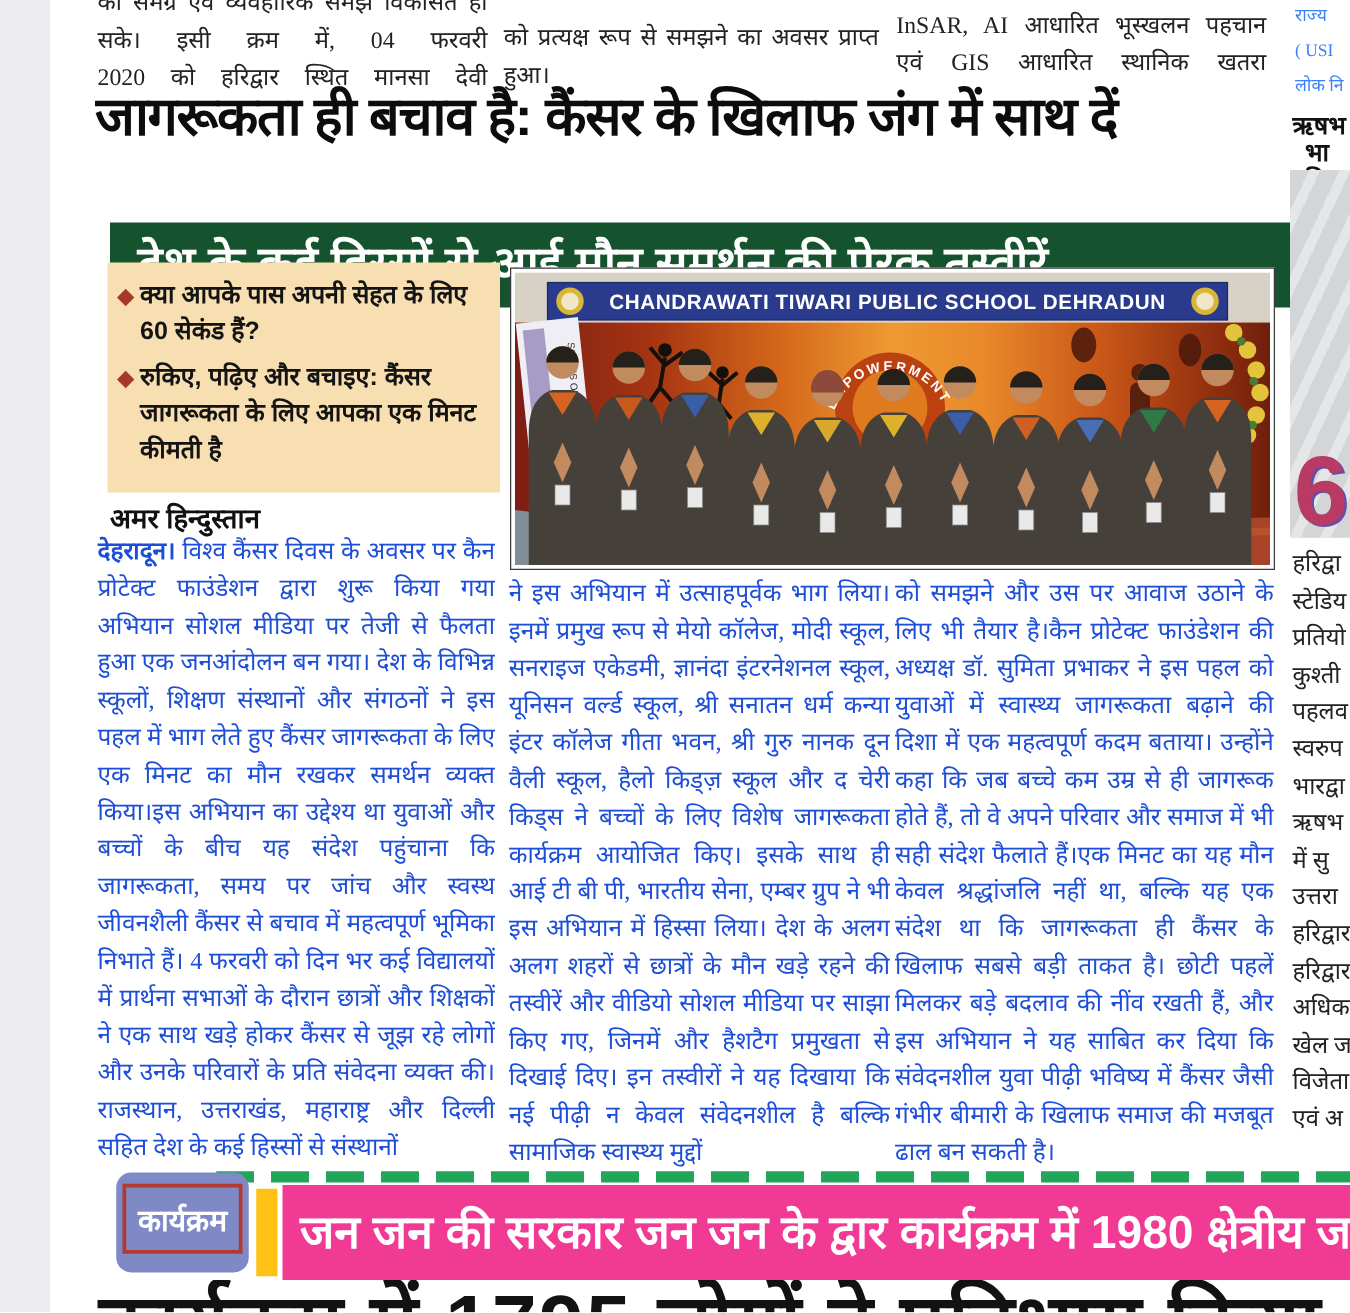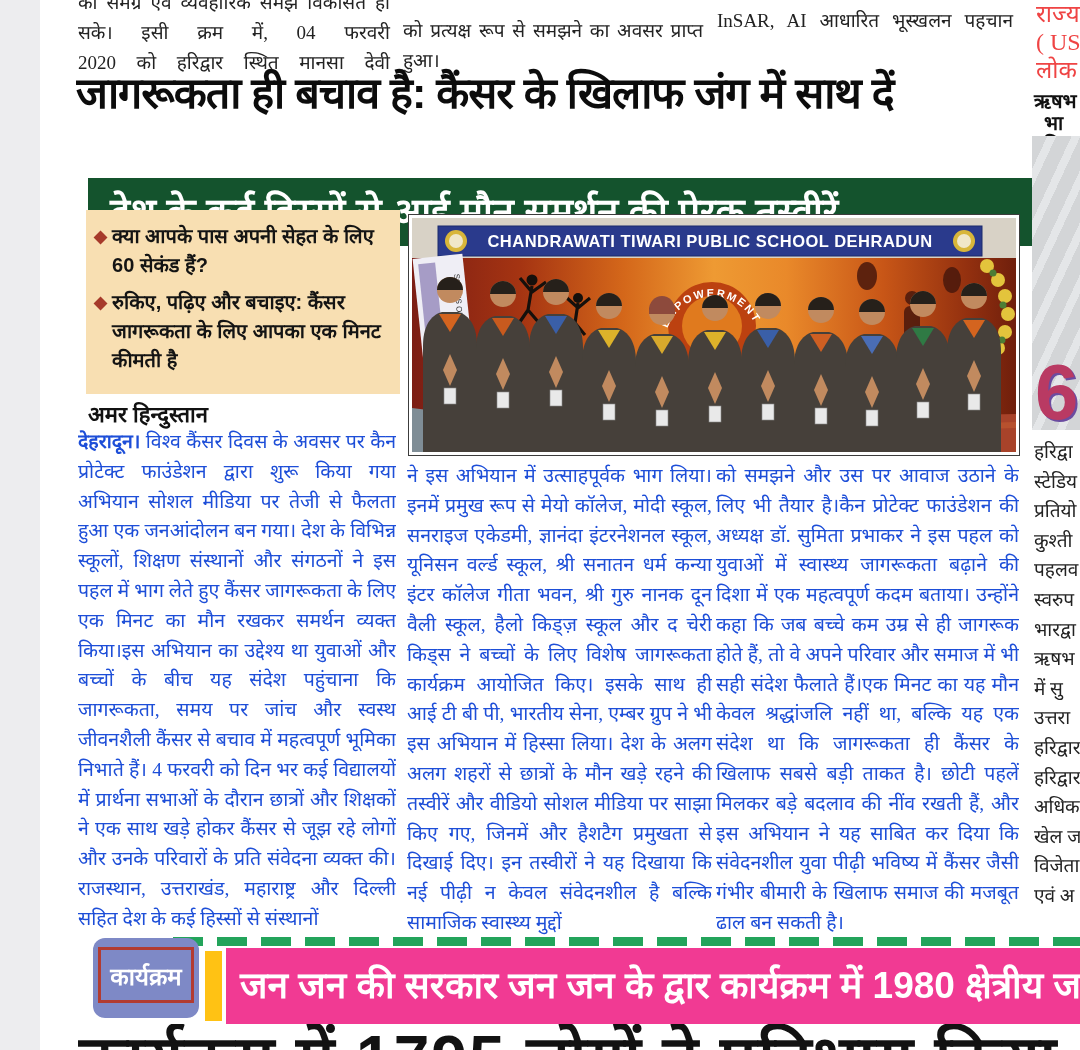--- a/index.html
+++ b/index.html
@@ -20,21 +20,21 @@
   .bullet-row{display:flex;gap:5px;font-family:"Liberation Sans",sans-serif;
      font-weight:700;font-size:20px;line-height:29px;color:#141414;}
   .bullet-row .dia{color:#a63a2a;font-size:17px;line-height:29px;}
   #byline{left:88px;top:398px;font-family:"Liberation Sans",sans-serif;font-weight:700;
      font-size:22px;color:#111;}
   .bodycol{font-size:19.5px;line-height:29.8px;text-align:justify;color:#1d4ed8;overflow:hidden;}
   .dateline{font-weight:700;}
   #photo-frame{left:408px;top:214px;width:612px;height:242px;border:1px solid #3c3c3c;
      background:#fff;padding:3px;box-sizing:border-box;}
   
-  .railtxt{font-size:24px;line-height:28px;color:#ef4444;white-space:nowrap;}
+  .railtxt{font-size:14px;line-height:28px;color:#3b82f6;white-space:nowrap;}
   .railbold{font-family:"Liberation Sans",sans-serif;font-weight:700;font-size:20px;
      line-height:22px;color:#111;white-space:nowrap;}
   #rail-image{left:1032px;top:136px;width:48px;height:294px;background:#d3d5d7;overflow:hidden;
      background-image:repeating-linear-gradient(115deg,#d3d5d7 0 14px,#e4e6e8 14px 22px);}
   #rail-image .num{position:absolute;left:3px;bottom:-8px;font-family:"Liberation Sans",sans-serif;
      font-weight:800;font-size:78px;color:#b93a63;text-shadow:2px 2px 0 #6b4ca0;}
   #rail-list{left:1034px;top:437px;width:60px;font-size:19px;line-height:29.6px;white-space:nowrap;color:#222;}
   
   #green-dashes{left:173px;top:937px;width:907px;height:9px;
      background:repeating-linear-gradient(90deg,#23a45b 0 30px,#ffffff 30px 44px);}
@@ -61,20 +61,21 @@
     <div class="jl">की समग्र एवं व्यवहारिक समझ विकसित हो</div>
     <div class="jl">सके। इसी क्रम में, 04 फरवरी</div>
     <div class="jl">2020 को हरिद्वार स्थित मानसा देवी</div>
   </div>
   <div class="abs frag" style="left:403px;top:2px;width:300px;margin-top:14px;">
     <div class="jl">को प्रत्यक्ष रूप से समझने का अवसर प्राप्त</div>
     <div>हुआ।</div>
   </div>
   <div class="abs frag" style="left:717px;top:6px;width:296px;">
     <div class="jl">InSAR, AI आधारित भूस्खलन पहचान</div>
+    <div class="jl">एवं GIS आधारित स्थानिक खतरा</div>
   </div>
 
   <div class="abs railtxt" style="left:1036px;top:0px;">राज्य</div>
   <div class="abs railtxt" style="left:1036px;top:28px;">( USI</div>
   <div class="abs railtxt" style="left:1036px;top:56px;">लोक नि</div>
   <div class="abs railbold" style="left:1034px;top:90px;">ऋषभ</div>
   <div class="abs railbold" style="left:1044px;top:112px;">भा</div>
   <div class="abs railbold" style="left:1044px;top:134px;">प्रि</div>
 
   <div id="main-headline" class="abs">जागरूकता ही बचाव है: कैंसर के खिलाफ जंग में साथ दें</div>

